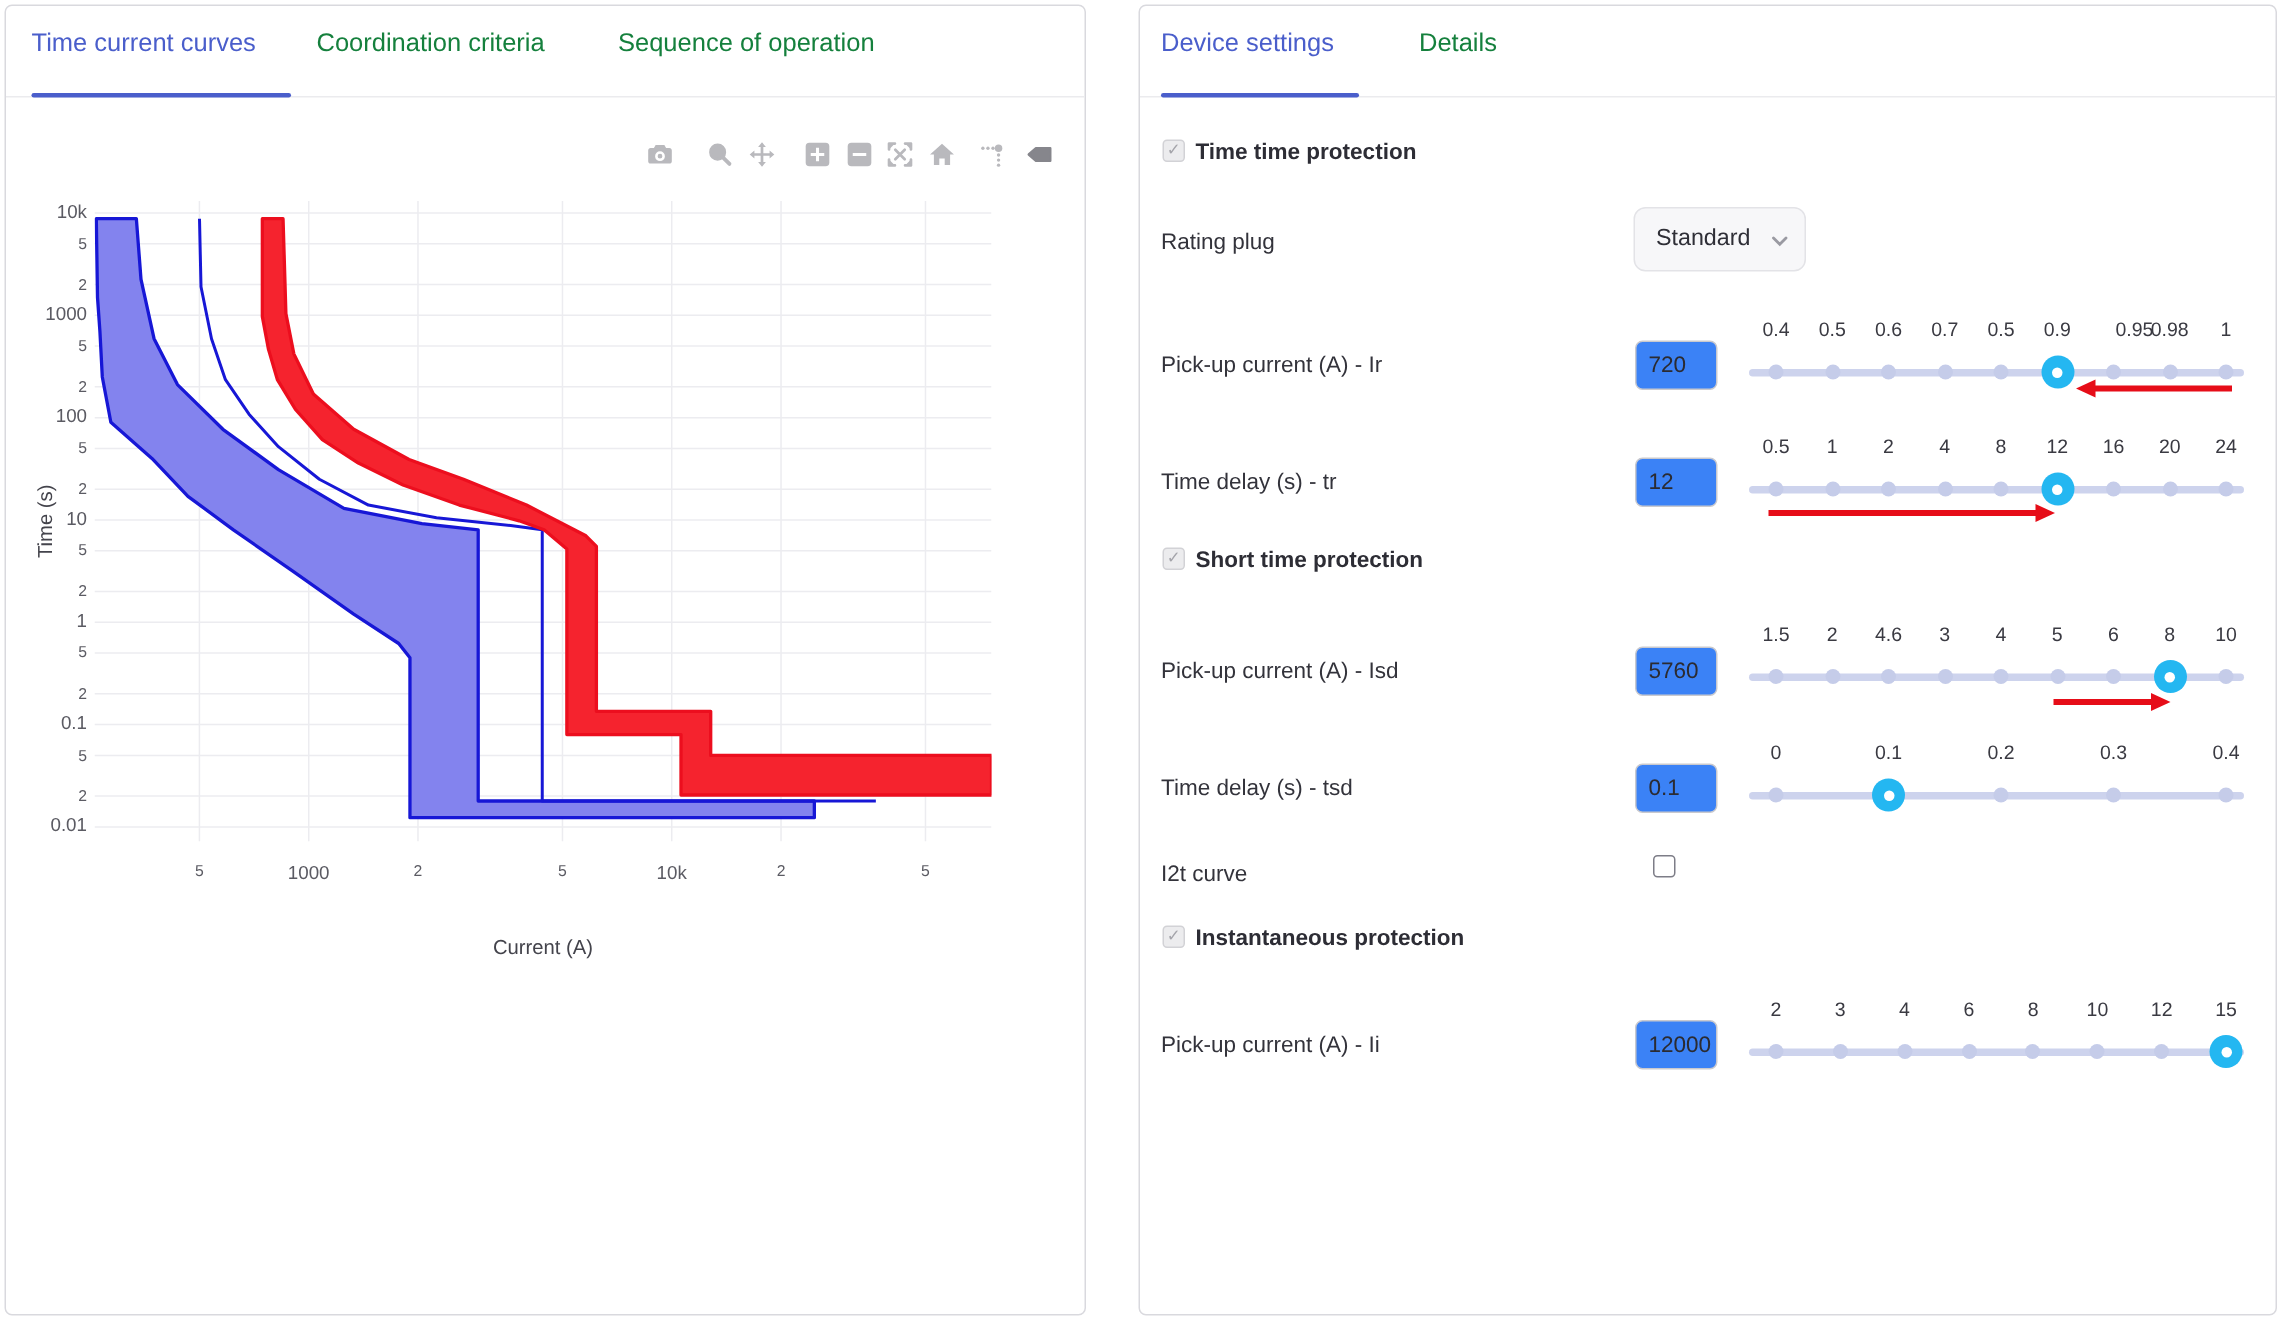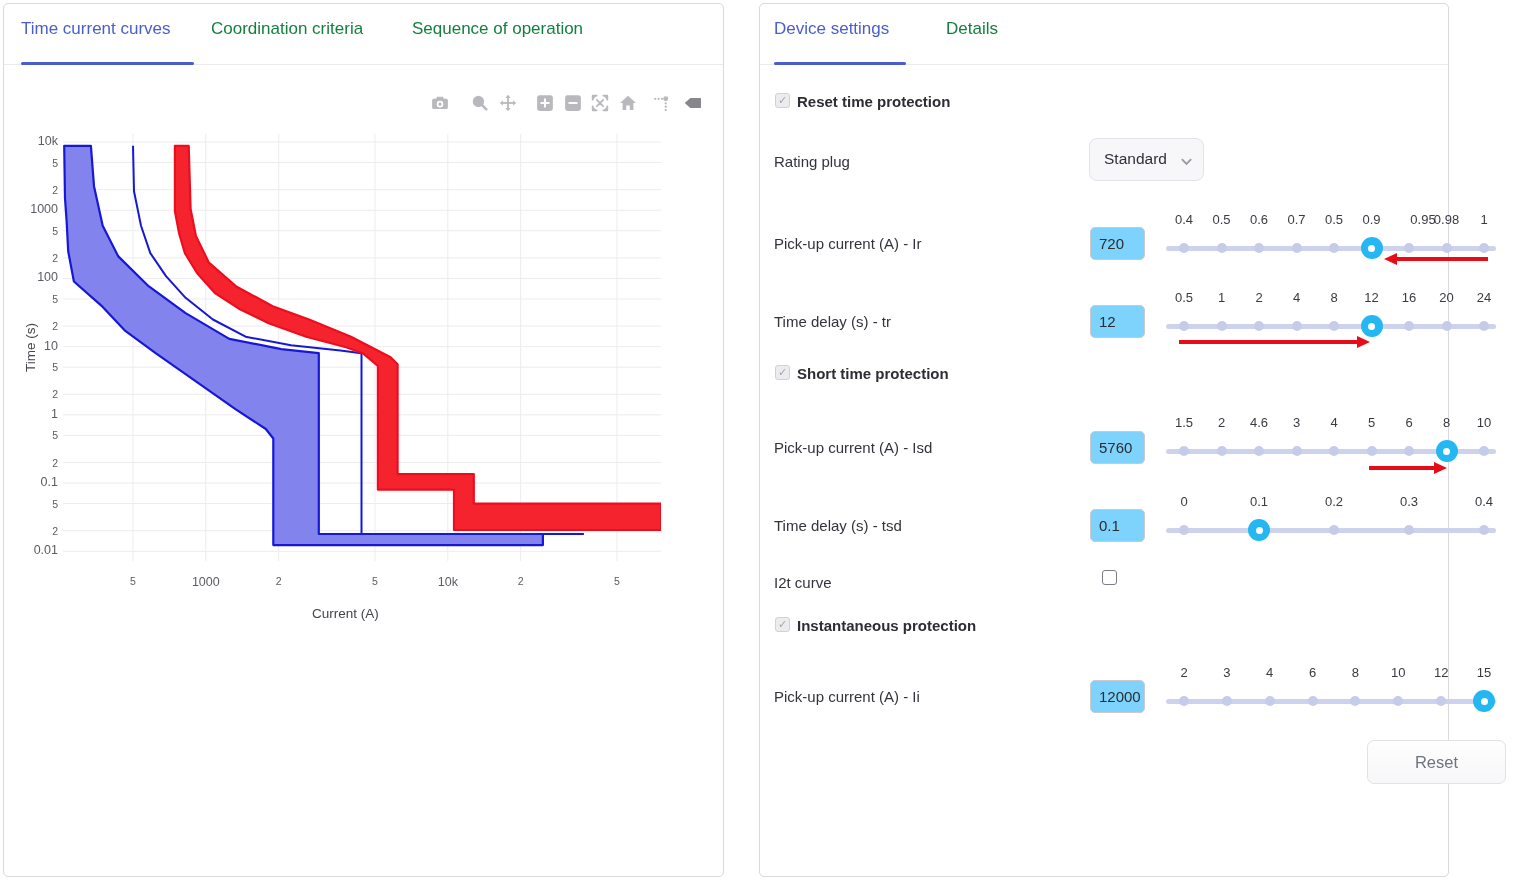--- a/index.html
+++ b/index.html
@@ -1,20 +1,20 @@
 <!DOCTYPE html>
 <html><head>
 <meta charset="utf-8">
 <style>
   html,body{margin:0;padding:0;background:#fff;}
   #app{position:relative;width:1521px;height:881px;background:#fff;
        font-family:"Liberation Sans",sans-serif;color:#2b2b33;overflow:hidden;}
   .panel{position:absolute;top:3px;height:874px;background:#fff;border:1px solid #d9d9de;border-radius:5px;box-sizing:border-box;}
   #left-panel{left:3px;width:721px;}
-  #right-panel{left:759px;width:690px;}
+  #right-panel{left:759px;width:759px;}
   .tab{position:absolute;top:15px;font-size:17px;color:#15803d;cursor:pointer;white-space:nowrap;}
   .tab.active{color:#4a5ecb;}
   .tab-underline{position:absolute;height:3px;background:#4a5ecb;border-radius:2px;}
   .tab-divider{position:absolute;left:0;right:0;height:1px;background:#ebebee;}
   
   .mb-icon{position:absolute;width:18px;height:18px;color:#b9b9bd;cursor:pointer;}
   .mb-icon svg{width:100%;height:100%;fill:currentColor;}
   .mb-icon.dark{color:#86868c;}
   
   #plot-svg{position:absolute;left:59px;top:130px;}
@@ -25,21 +25,21 @@
   .tick-minor{font-size:10.5px;}
   .axis-title{position:absolute;font-size:13.5px;color:#44444c;}
   
   .row-label{position:absolute;left:14px;font-size:15px;color:#33333b;white-space:nowrap;}
   .section-label{position:absolute;font-size:15px;font-weight:bold;color:#2d2d35;white-space:nowrap;}
   .checkbox{position:absolute;width:15px;height:15px;border-radius:3px;box-sizing:border-box;}
   .checkbox.checked-disabled{background:#ececee;border:1px solid #d2d2d6;color:#a4a4aa;
      font-size:11px;line-height:13px;text-align:center;}
   .checkbox.unchecked{background:#fff;border:1.5px solid #7d7d87;}
   .num-input{position:absolute;left:330px;width:55px;height:33px;border:1px solid #c9c9ce;border-radius:5px;
-     font-family:"Liberation Sans",sans-serif;font-size:15px;color:#2b2b31;padding:0 0 0 8px;box-sizing:border-box;background:#7dd3fc;}
+     font-family:"Liberation Sans",sans-serif;font-size:15px;color:#2b2b31;padding:0 0 0 8px;box-sizing:border-box;background:#3b82f6;}
   .select{position:absolute;left:329px;width:115px;height:43px;background:#f7f7f9;border:1px solid #e3e3e7;
      border-radius:8px;box-sizing:border-box;cursor:pointer;}
   .select .sel-text{position:absolute;left:14px;top:11px;font-size:15.5px;color:#2f2f37;}
   .select .chev{position:absolute;right:10px;top:15px;width:13px;height:13px;color:#9a9aa2;}
   .select .chev svg{width:100%;height:100%;stroke:currentColor;fill:none;stroke-width:2;stroke-linecap:round;}
   
   .slider{position:absolute;left:406px;width:330px;height:62px;}
   .sl-track{position:absolute;left:0;top:33.5px;width:330px;height:5px;background:#cdd3ed;border-radius:3px;}
   .sl-dot{position:absolute;top:31px;width:10px;height:10px;border-radius:50%;background:#c5cce9;}
   .sl-thumb{position:absolute;top:25px;width:22px;height:22px;border-radius:50%;background:#24b7f1;cursor:pointer;}
@@ -162,32 +162,32 @@
           <div class="ytick tick-major" style="left: 4px; top: 539.268px;">0.01</div>
           <div class="xtick tick-minor" style="left: 106.952px; top: 571px;">5</div>
           <div class="xtick tick-major" style="left: 179.807px; top: 571px;">1000</div>
           <div class="xtick tick-minor" style="left: 252.662px; top: 571px;">2</div>
           <div class="xtick tick-minor" style="left: 348.971px; top: 571px;">5</div>
           <div class="xtick tick-major" style="left: 421.826px; top: 571px;">10k</div>
           <div class="xtick tick-minor" style="left: 494.681px; top: 571px;">2</div>
           <div class="xtick tick-minor" style="left: 590.99px; top: 571px;">5</div>
         </div>
       <div class="axis-title" style="left:-14px;top:336px;width:80px;text-align:center;transform:rotate(-90deg);">Time (s)</div>
-      <div class="axis-title" style="left:308px;top:602px;width:100px;text-align:left;">Current (A)</div>
+      <div class="axis-title" style="left:308px;top:620px;width:100px;text-align:center;">Current (A)</div>
     </div>
   </section>
 
   <section class="panel" id="right-panel">
     <div class="tab active" style="left:14px">Device settings</div>
     <div class="tab" style="left:186px">Details</div>
     <div class="tab-divider" style="top:60px"></div>
     <div class="tab-underline" style="left:14px;top:58px;width:132px"></div>
 
     <div class="checkbox checked-disabled" style="left:15px;top:89px">✓</div>
-    <div class="section-label" style="left:37px;top:89px">Reset time protection</div>
+    <div class="section-label" style="left:37px;top:89px">Time time protection</div>
 
     <div class="row-label" style="top:149px">Rating plug</div>
     <div class="select" style="top:134px">
       <span class="sel-text">Standard</span>
       <span class="chev">
         <svg viewBox="0 0 14 14">
             <path d="M2.5 5l4.5 4.5L11.5 5"></path>
           </svg>
       </span>
     </div>
@@ -310,15 +310,14 @@
         <div class="sl-label" style="left: 169.429px;">8</div>
         <div class="sl-dot" style="left: 184.429px;"></div>
         <div class="sl-label" style="left: 212.286px;">10</div>
         <div class="sl-dot" style="left: 227.286px;"></div>
         <div class="sl-label" style="left: 255.143px;">12</div>
         <div class="sl-dot" style="left: 270.143px;"></div>
         <div class="sl-label" style="left: 298px;">15</div>
         <div class="sl-thumb" style="left: 307px;"></div>
       </div>
 
-    <button id="reset-btn">Reset</button>
   </section>
 </div>
 
 </body></html>

